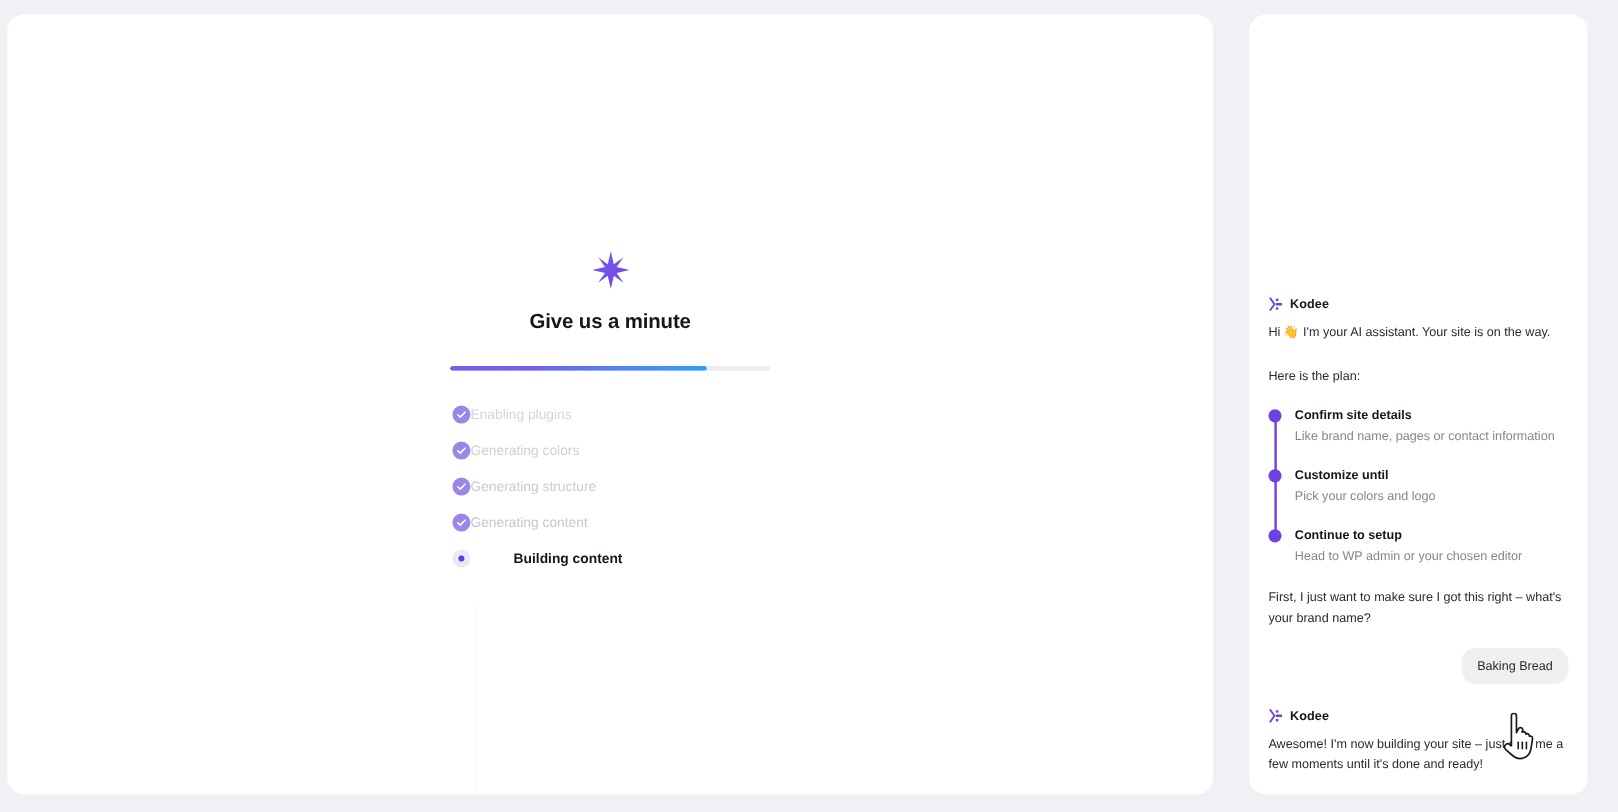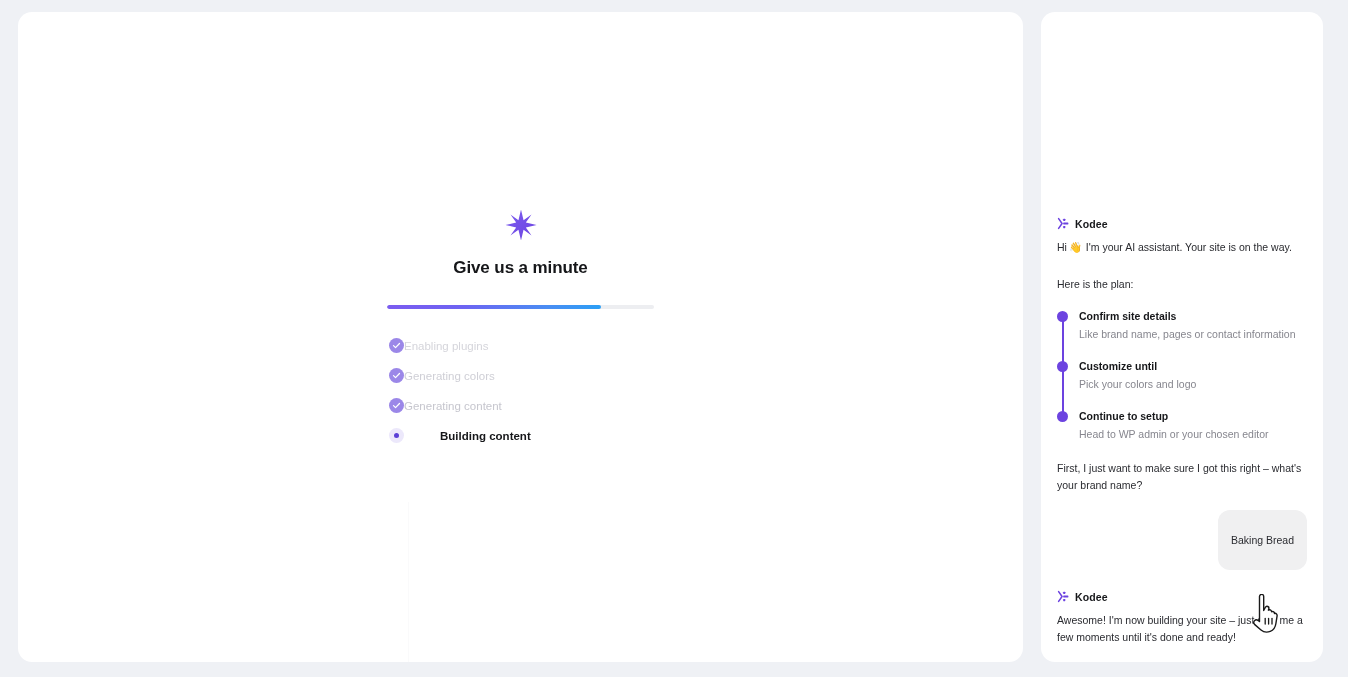--- a/index.html
+++ b/index.html
@@ -19,21 +19,21 @@
   .screen {
     position: relative;
     width: 1348px;
     height: 677px;
     background: #eff1f5;
   }
 
   
   .left-card {
     position: absolute;
-    left: 18px;
+    left: 6px;
     top: 12px;
     width: 1005px;
     height: 650px;
     background: #ffffff;
     border-radius: 14px;
     overflow: hidden;
     padding-left: 12px;
   }
 
   .progress-wrap {
@@ -256,21 +256,21 @@
 
   .user-row {
     display: flex;
     justify-content: flex-end;
     margin-top: 16px;
   }
 
   .user-bubble {
     background: #f0f0f1;
     border-radius: 12px;
-    padding: 24px 13px;
+    padding: 9px 13px;
     font-size: 10.5px;
     color: #2a2b30;
     max-width: 200px;
   }
 
   .final-block { margin-top: 20px; }
 
   
   .cursor {
     position: absolute;
@@ -323,20 +323,28 @@
 
         <div class="step s2">
           <span class="step-check">
             <svg width="9" height="9" viewBox="0 0 12 12" xmlns="http://www.w3.org/2000/svg">
               <path d="M2 6.2 L4.7 8.8 L10 3.3" stroke="#ffffff" stroke-width="1.7" fill="none" stroke-linecap="round" stroke-linejoin="round"></path>
             </svg>
           </span>
           <span class="step-label">Generating colors</span>
         </div>
 
+        <div class="step s3">
+          <span class="step-check">
+            <svg width="9" height="9" viewBox="0 0 12 12" xmlns="http://www.w3.org/2000/svg">
+              <path d="M2 6.2 L4.7 8.8 L10 3.3" stroke="#ffffff" stroke-width="1.7" fill="none" stroke-linecap="round" stroke-linejoin="round"></path>
+            </svg>
+          </span>
+          <span class="step-label">Generating structure</span>
+        </div>
 
         <div class="step s4">
           <span class="step-check">
             <svg width="9" height="9" viewBox="0 0 12 12" xmlns="http://www.w3.org/2000/svg">
               <path d="M2 6.2 L4.7 8.8 L10 3.3" stroke="#ffffff" stroke-width="1.7" fill="none" stroke-linecap="round" stroke-linejoin="round"></path>
             </svg>
           </span>
           <span class="step-label">Generating content</span>
         </div>
 

